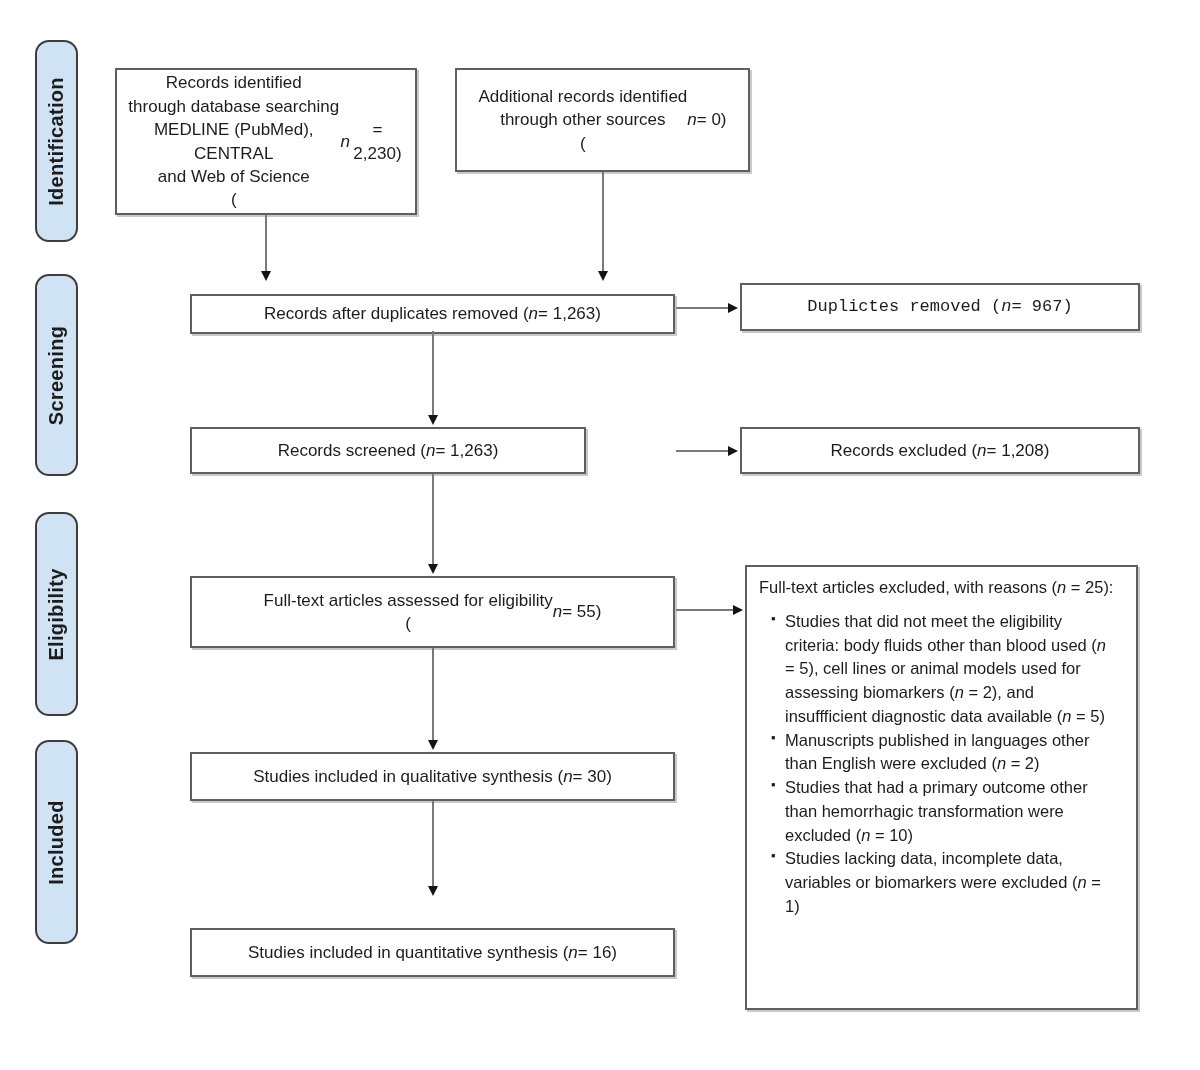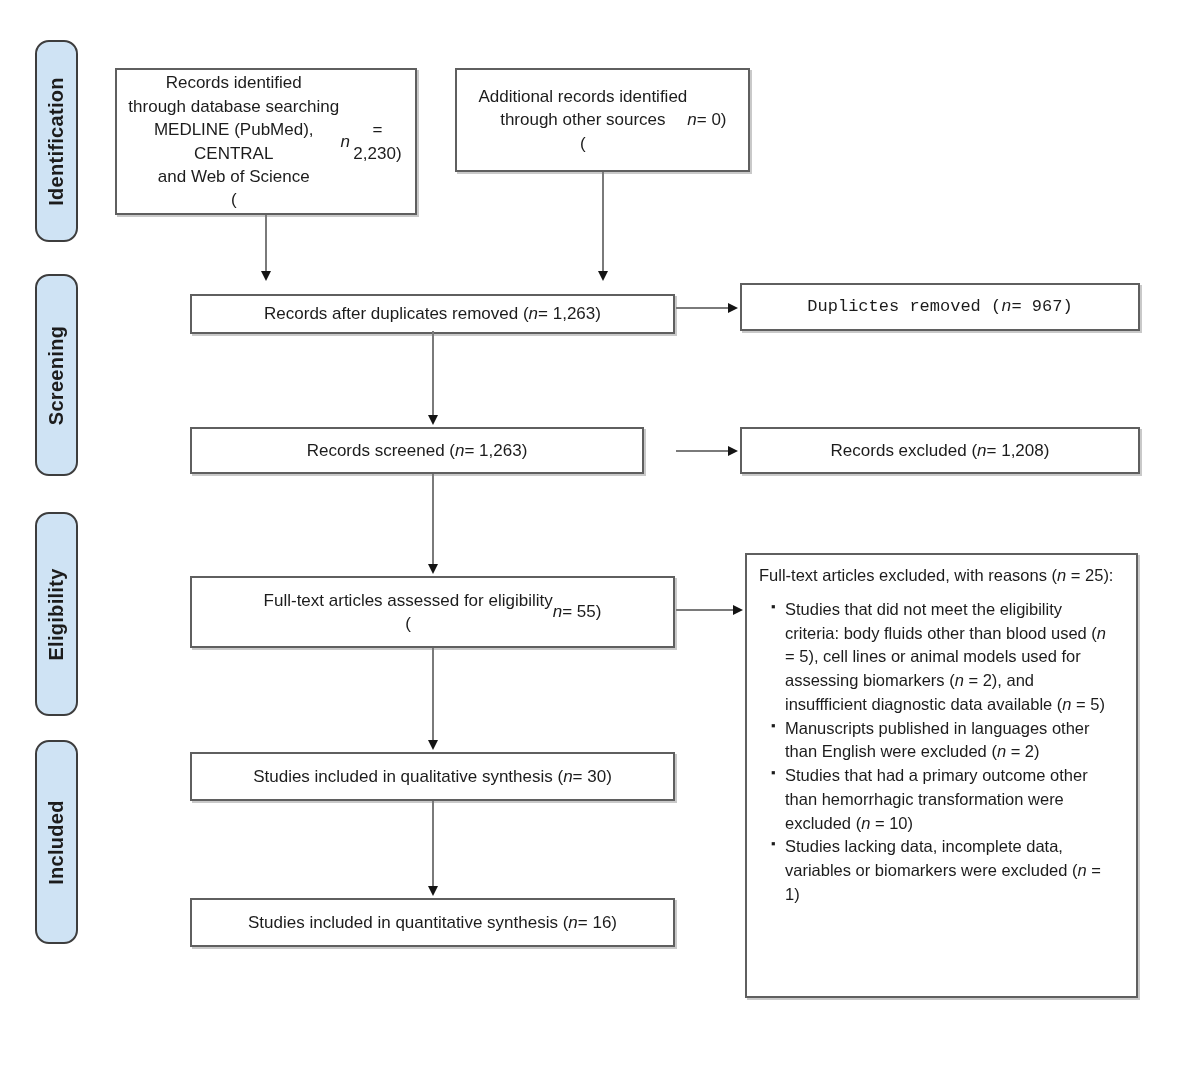--- a/index.html
+++ b/index.html
@@ -71,38 +71,38 @@
 MEDLINE (PubMed), CENTRAL
 and Web of Science
 (<i>n</i> = 2,230)</div>
   <div class="fbox pre" style="left:455px;top:68px;width:295px;height:104px;">Additional records identified
 through other sources
 (<i>n</i> = 0)</div>
 
   <div class="fbox" style="left:190px;top:294px;width:485px;height:40px;">Records after duplicates removed (<i>n</i> = 1,263)</div>
   <div class="fbox" style="left:740px;top:283px;width:400px;height:48px;font-family:Liberation Mono, monospace;">Duplictes removed (<i>n</i> = 967)</div>
 
-  <div class="fbox" style="left:190px;top:427px;width:454px;height:47px;">Records screened (<i>n</i> = 1,263)</div>
+  <div class="fbox" style="left:190px;top:427px;width:396px;height:47px;">Records screened (<i>n</i> = 1,263)</div>
   <div class="fbox" style="left:740px;top:427px;width:400px;height:47px;">Records excluded (<i>n</i> = 1,208)</div>
 
   <div class="fbox pre" style="left:190px;top:576px;width:485px;height:72px;justify-content:center;">Full-text articles assessed for eligibility
 (<i>n</i> = 55)</div>
 
-  <div class="fbox big" style="left:745px;top:553px;width:393px;height:445px;">
+  <div class="fbox big" style="left:745px;top:565px;width:393px;height:445px;">
     <div class="big-title">Full-text articles excluded, with reasons (<i>n</i> = 25):</div>
     <ul class="big-list">
       <li data-bullet="▪">Studies that did not meet the eligibility criteria: body fluids other than blood used (<i>n</i> = 5), cell lines or animal models used for assessing biomarkers (<i>n</i> = 2), and insuffficient diagnostic data available (<i>n</i> = 5)</li>
       <li data-bullet="▪">Manuscripts published in languages other than English were excluded (<i>n</i> = 2)</li>
       <li data-bullet="▪">Studies that had a primary outcome other than hemorrhagic transformation were excluded (<i>n</i> = 10)</li>
       <li data-bullet="▪">Studies lacking data, incomplete data, variables or biomarkers were excluded (<i>n</i> = 1)</li>
     </ul>
   </div>
 
   <div class="fbox" style="left:190px;top:752px;width:485px;height:49px;justify-content:center;">Studies included in qualitative synthesis (<i>n</i> = 30)</div>
-  <div class="fbox" style="left:190px;top:898px;width:485px;height:49px;">Studies included in quantitative synthesis (<i>n</i> = 16)</div>
+  <div class="fbox" style="left:190px;top:928px;width:485px;height:49px;">Studies included in quantitative synthesis (<i>n</i> = 16)</div>
 
   <div class="arrow-down" style="left:260px;top:215px;height:66px;">
       <div class="shaft"></div>
       <div class="head"></div>
     </div>
   <div class="arrow-down" style="left:597px;top:172px;height:109px;">
       <div class="shaft"></div>
       <div class="head"></div>
     </div>
   <div class="arrow-down" style="left:427px;top:331px;height:94px;">

